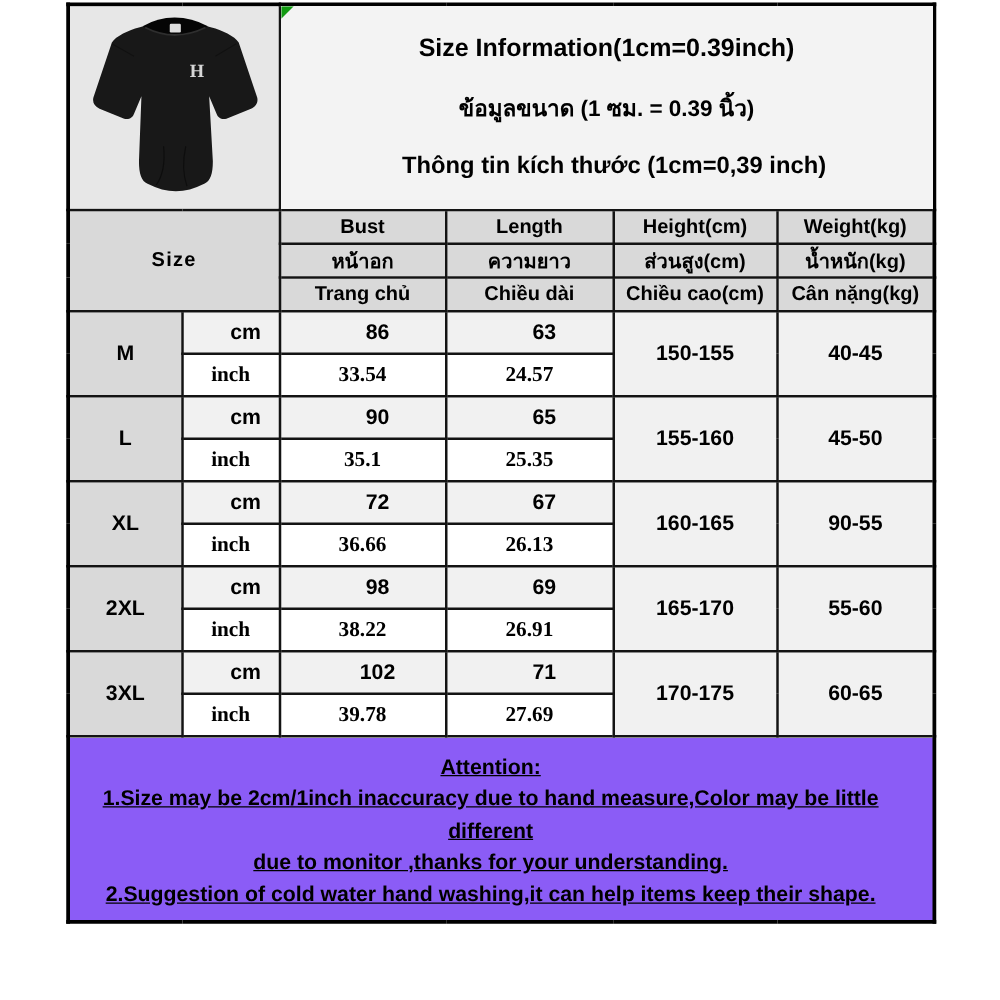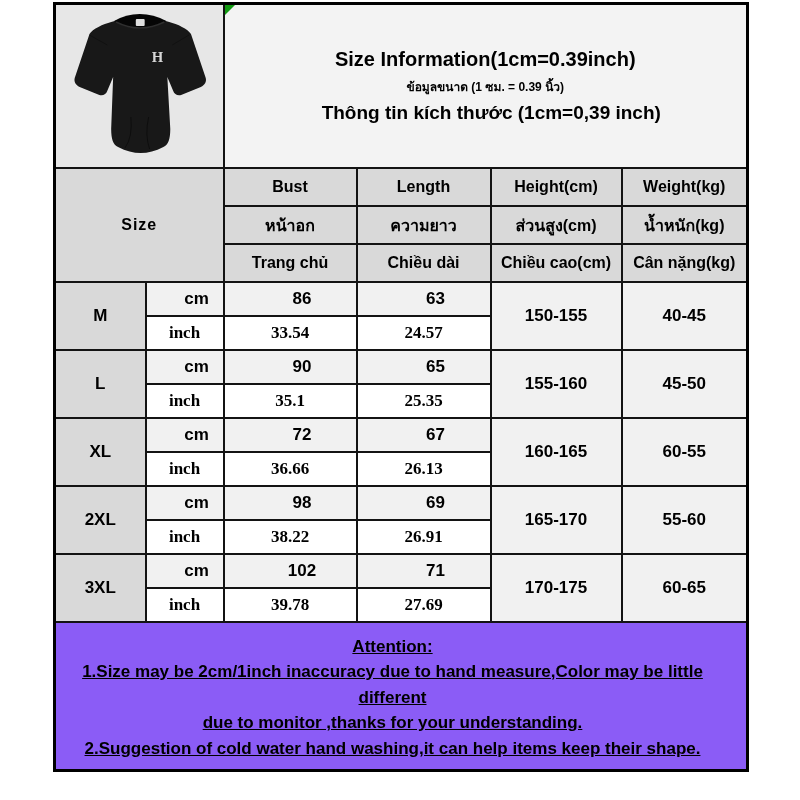--- a/index.html
+++ b/index.html
@@ -16,31 +16,31 @@
     border:2px solid #131313;
     text-align:center; vertical-align:middle;
     font-weight:bold; font-size:17px; color:#000;
     overflow:hidden;
   }
 
   
   td.cell-img { height:162px; padding:0; background:#e7e7e7; }
   td.cell-img svg { display:block; width:100%; height:162px; }
   td.cell-title { background:#f3f3f3; position:relative; }
-  .title-stack { display:flex; flex-direction:column; gap:6px; align-items:center; justify-content:center; }
+  .title-stack { display:flex; flex-direction:column; gap:21px; align-items:center; justify-content:center; }
   .title-l1 { font-size:20px; }
-  .title-l2 { font-size:12px; }
+  .title-l2 { font-size:18px; }
   .title-l3 { font-size:19px;margin-left:12px; }
   .corner-flag {
     position:absolute; top:0; left:0; width:0; height:0;
     border-top:10px solid #129a12; border-right:10px solid transparent;
   }
 
   
-  tr.r-hdr td { height:38px; background:#d9d9d9; font-size:16px; }
+  tr.r-hdr td { height:27px; background:#d9d9d9; font-size:16px; }
   td.cell-size-big { background:#d9d9d9; font-size:31px; letter-spacing:1px; }
 
   
   tr.r-data td { height:34px; }
   td.cell-size-label { background:#d9d9d9; font-size:18px; }
   td.cell-unit-cm, td.cell-val-cm { background:#f1f1f1;padding-left:24px; }
   td.cell-unit-in, td.cell-val-in { background:#ffffff;font-family:Liberation Serif, serif; }
   td.cell-merged { background:#f1f1f1; }
 
   
@@ -137,21 +137,21 @@
       <td class="cell-val-in">35.1</td>
       <td class="cell-val-in">25.35</td>
     </tr>
 
     <tr class="r-data">
       <td class="cell-size-label" rowspan="2">XL</td>
       <td class="cell-unit-cm">cm</td>
       <td class="cell-val-cm">72</td>
       <td class="cell-val-cm">67</td>
       <td class="cell-merged" rowspan="2">160-165</td>
-      <td class="cell-merged" rowspan="2">60-55</td>
+      <td class="cell-merged" rowspan="2">90-55</td>
     </tr>
     <tr class="r-data">
       <td class="cell-unit-in">inch</td>
       <td class="cell-val-in">36.66</td>
       <td class="cell-val-in">26.13</td>
     </tr>
 
     <tr class="r-data">
       <td class="cell-size-label" rowspan="2">2XL</td>
       <td class="cell-unit-cm">cm</td>

